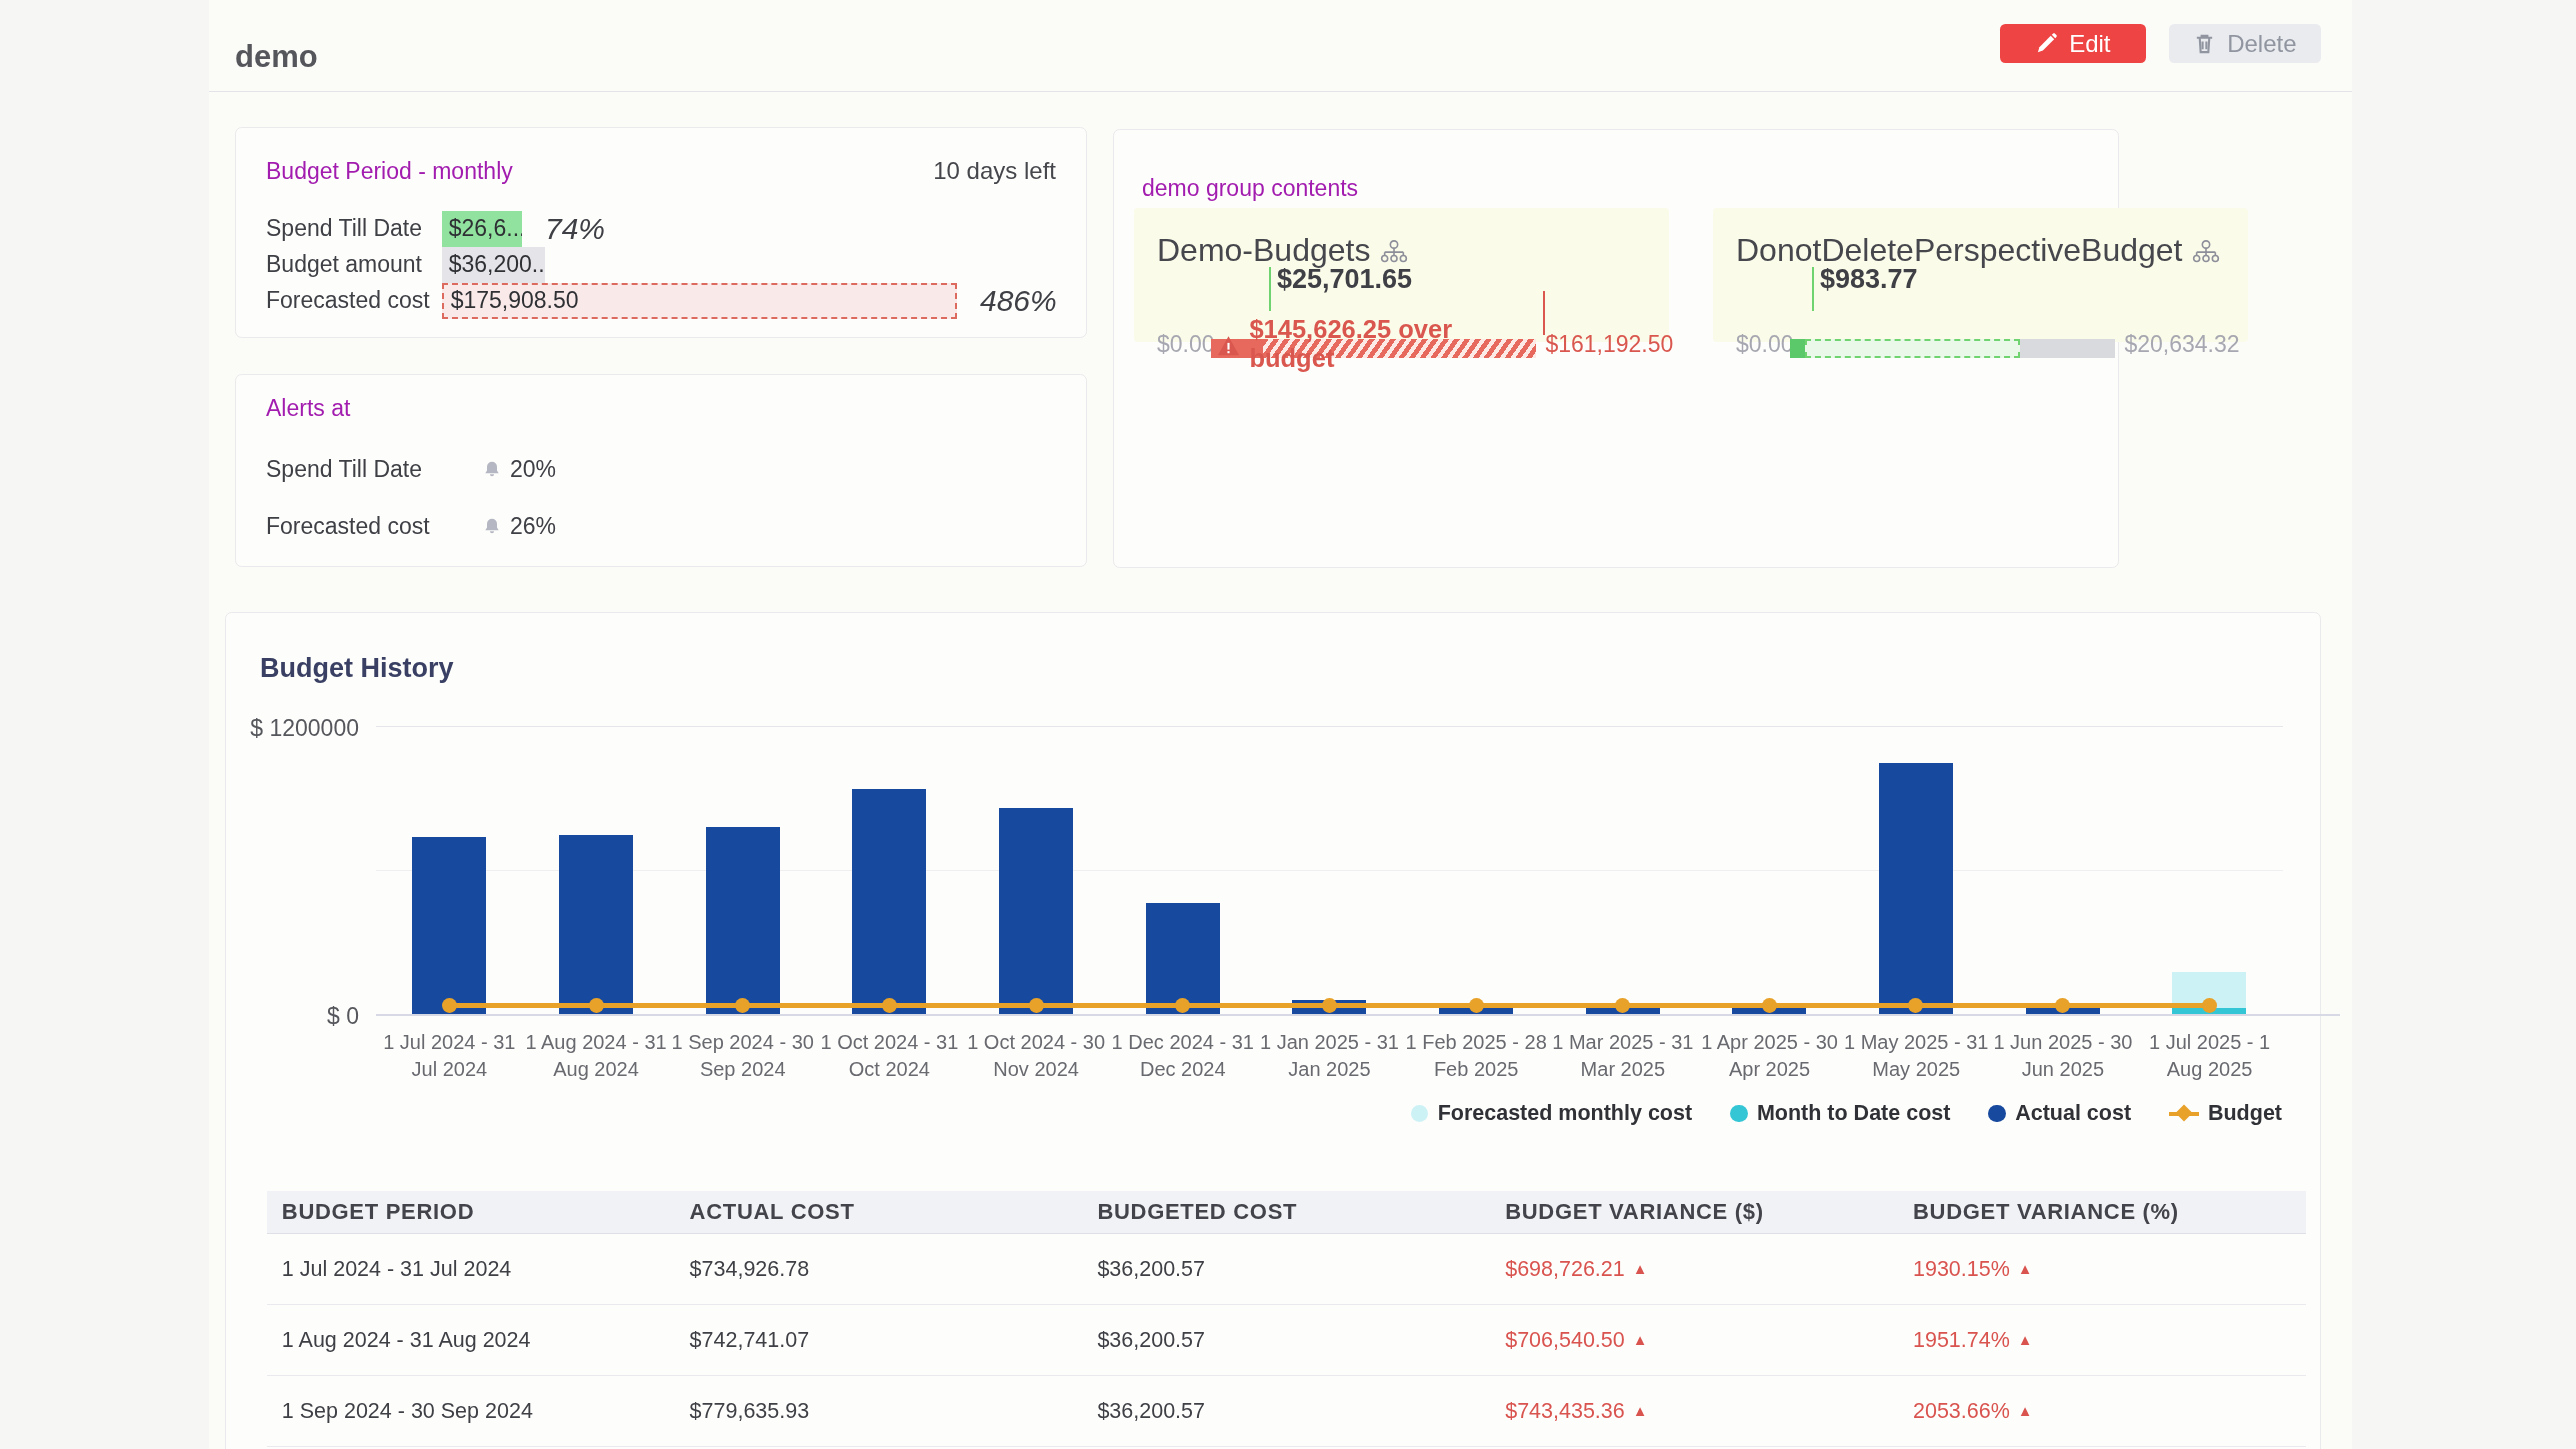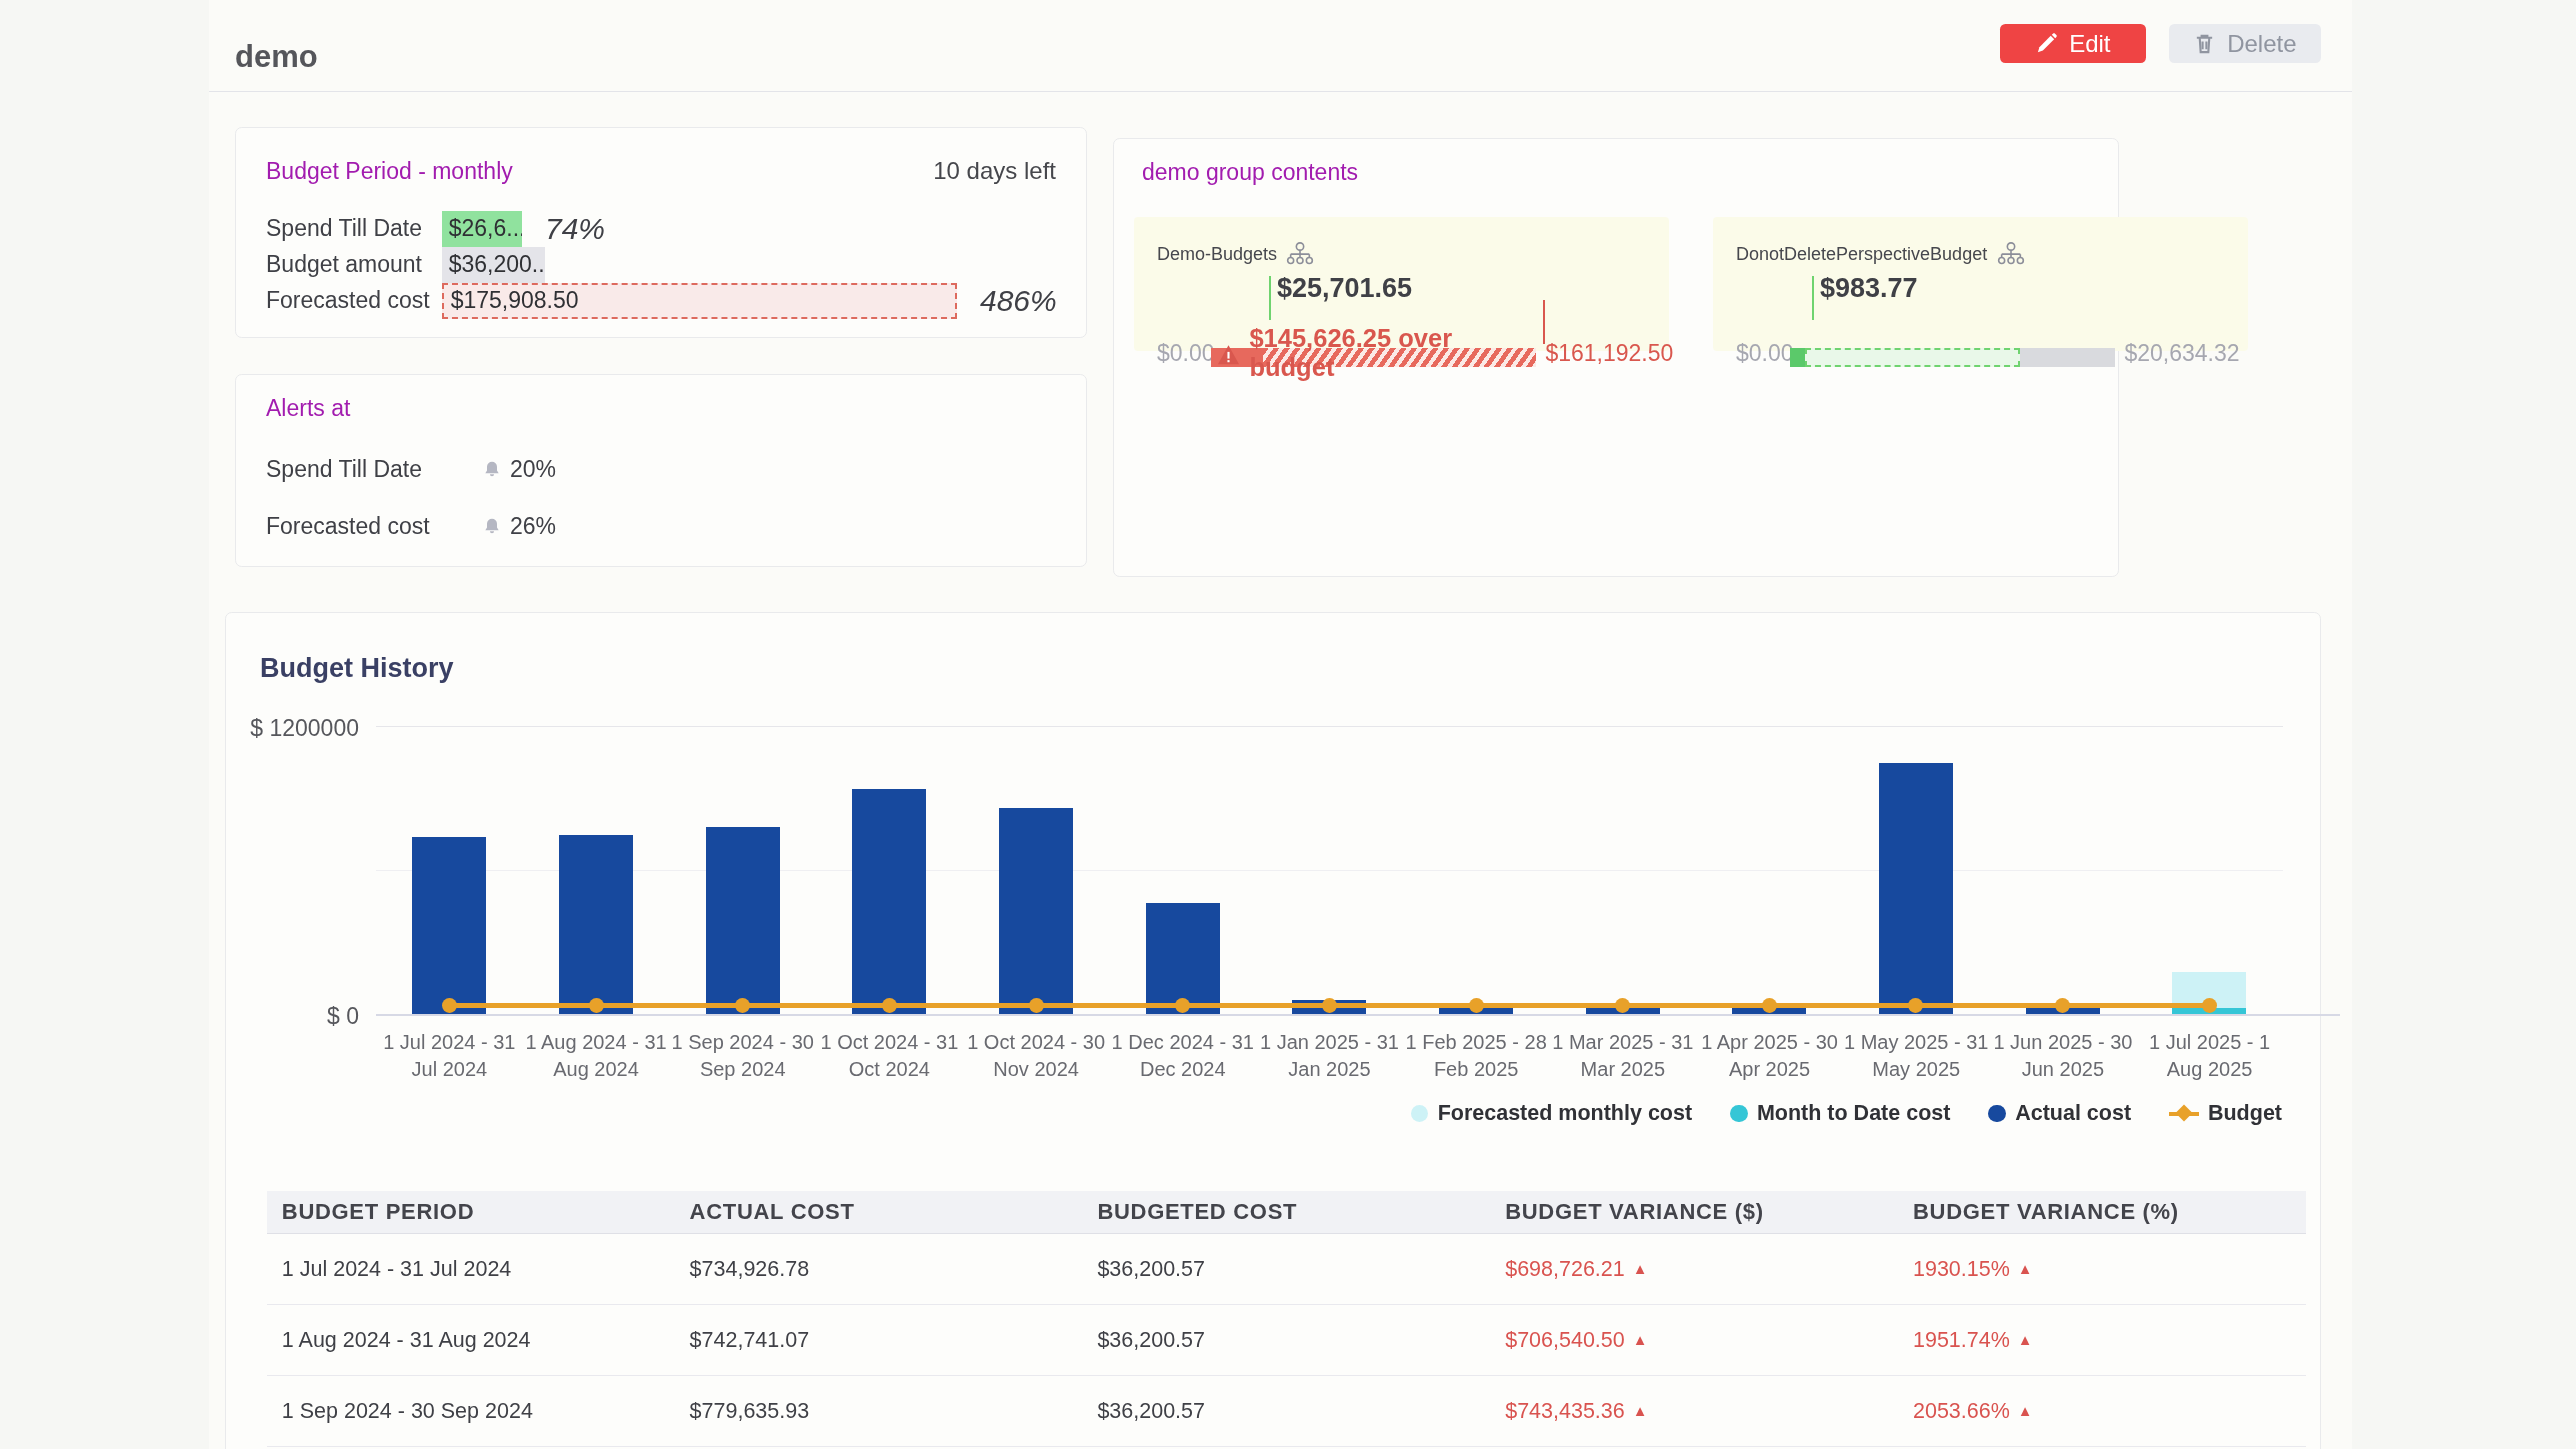--- a/index.html
+++ b/index.html
@@ -27,25 +27,25 @@
   .chip.gray{width:103px;background:#e4e4e9;}
   .chip.danger{width:515px;background:#f9eae9;border:2px dashed #dd6a5e;}
   .bp-pct{margin-left:23px;font-size:30px;color:#3f4046;font-style:italic;}
   
   #alerts-card{left:26px;top:374px;width:852px;height:193px;padding:20px 30px;}
   .al-row{display:flex;align-items:center;height:57px;margin-top:0;}
   .al-rows{margin-top:19px;}
   .al-label{width:216px;font-size:23px;color:#3f4046;flex:none;}
   .al-val{font-size:23px;color:#3f4046;margin-left:8px;}
   
-  #group-card{left:904px;top:138px;width:1006px;height:439px;padding:20px 20px;}
+  #group-card{left:904px;top:129px;width:1006px;height:439px;padding:45px 20px;}
   .tiles{position:absolute;left:20px;top:78px;display:flex;gap:44px;}
   .tile{position:relative;width:535px;height:134px;background:#fbfbe9;border-radius:4px;}
   .tile-title{position:absolute;left:23px;top:24px;display:flex;align-items:center;gap:9.4px;
-              font-size:18px;color:#46474d;white-space:nowrap;}
+              font-size:32px;color:#46474d;white-space:nowrap;}
   .tile-amount{position:absolute;top:56px;font-size:27px;font-weight:bold;color:#3f4046;}
   .tile-barrow{position:absolute;left:23px;top:83px;display:flex;align-items:flex-end;margin-top:40px;}
   .tile-min{width:46px;font-size:23px;color:#a6a7b0;margin-right:8px;text-align:right;flex:none;}
   .tile-bar{position:relative;width:325px;height:19.5px;flex:none;display:flex;}
   .tile-max{font-size:23px;margin-left:9.4px;white-space:nowrap;}
   .seg{height:100%;box-sizing:border-box;}
   .seg.red-solid{background:#e7695d;}
   .seg.red-hatch{background:repeating-linear-gradient(125deg,#e7695d 0 4.7px,#fbeae6 4.7px 8.7px);}
   .seg.green-solid{background:#5bc96a;}
   .seg.green-dash{background:#e9f8e9;border:2px dashed #6fd36f;}

